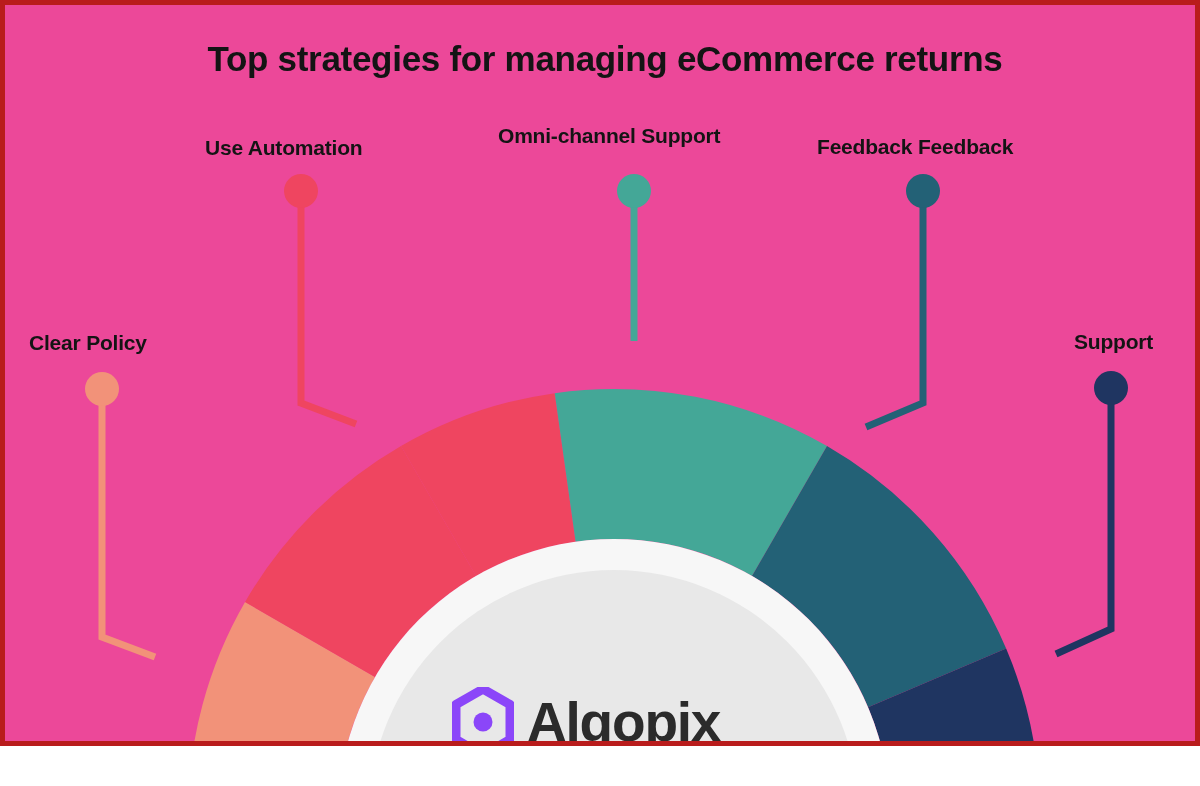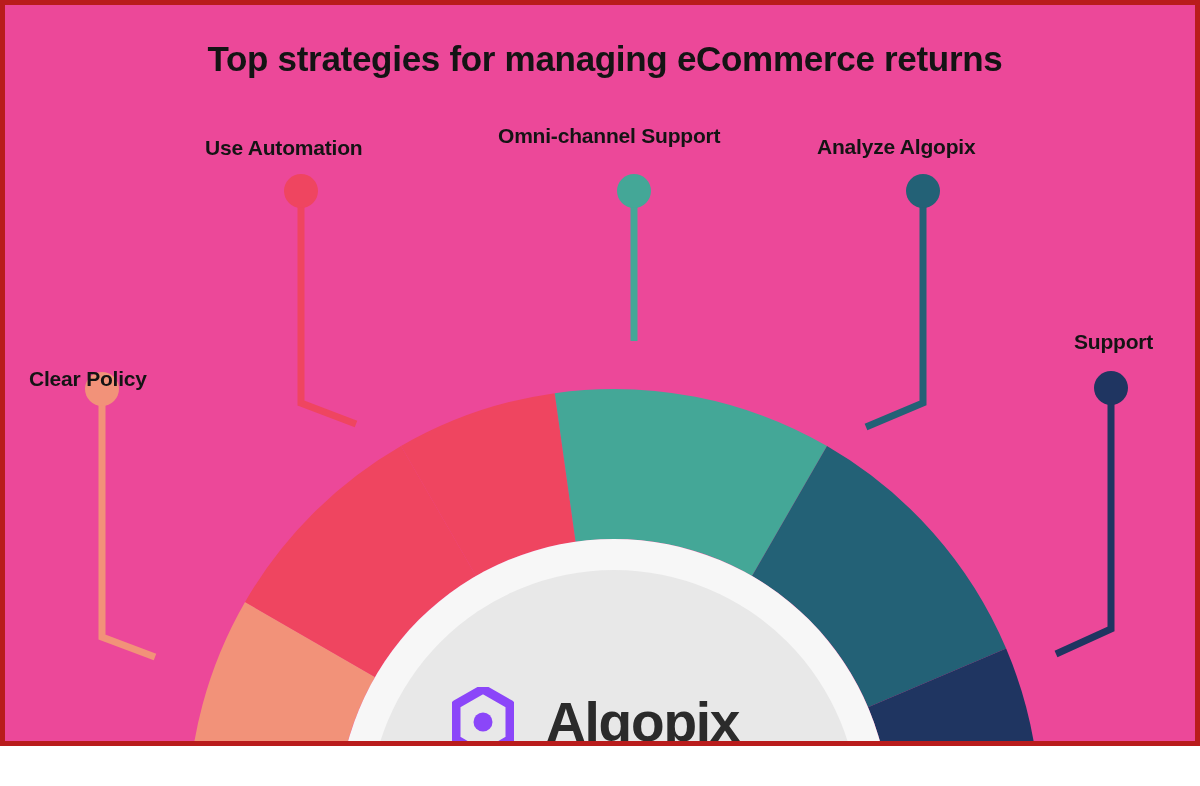--- a/index.html
+++ b/index.html
@@ -46,21 +46,21 @@
     left: 0;
     width: 1200px;
     height: 786px;
   }
   #logo {
     position: absolute;
     left: 447px;
     top: 682px;
     display: flex;
     align-items: center;
-    gap: 32px;
+    gap: 13px;
   }
   #logo-mark { width: 62px; height: 70px; display: block; }
   #logo-text {
     font-size: 55px;
     font-weight: bold;
     color: #2b2b2b;
     letter-spacing: -1.2px;
     line-height: 1;
   }
 </style>
@@ -91,24 +91,24 @@
         <path d="M 629 186 L 629 336" fill="none" stroke="#44a797" stroke-width="7"></path>
         <circle cx="629" cy="186" r="17" fill="#44a797"></circle>
         <path d="M 918 186 L 918 398 L 861 422" fill="none" stroke="#236176" stroke-width="7"></path>
         <circle cx="918" cy="186" r="17" fill="#236176"></circle>
         <path d="M 1106 383 L 1106 624 L 1051 649" fill="none" stroke="#1f3561" stroke-width="7"></path>
         <circle cx="1106" cy="383" r="17" fill="#1f3561"></circle>
       </g>
     </svg>
 
   <div id="labels-layer">
-      <div class="label" style="left: 24px; top: 326px; margin-top: 36px;">Clear Policy</div>
+      <div class="label" style="left: 24px; top: 326px;">Clear Policy</div>
       <div class="label" style="left: 200px; top: 131px;">Use Automation</div>
       <div class="label" style="left: 493px; top: 119px;">Omni-channel Support</div>
-      <div class="label" style="left: 812px; top: 130px;">Analyze Algopix</div>
+      <div class="label" style="left: 812px; top: 130px;">Feedback Feedback</div>
       <div class="label" style="left: 1069px; top: 325px;">Support</div>
     </div>
 
   <div id="logo">
     <svg id="logo-mark" viewBox="0 0 62 70">
       <path d="M31 2 L58 17.5 L58 52.5 L31 68 L4 52.5 L4 17.5 Z" fill="none" stroke="#8b46f9" stroke-width="9" stroke-linejoin="round"></path>
       <circle cx="31" cy="35" r="9.5" fill="#8b46f9"></circle>
     </svg>
     <div id="logo-text">Algopix</div>
   </div>

